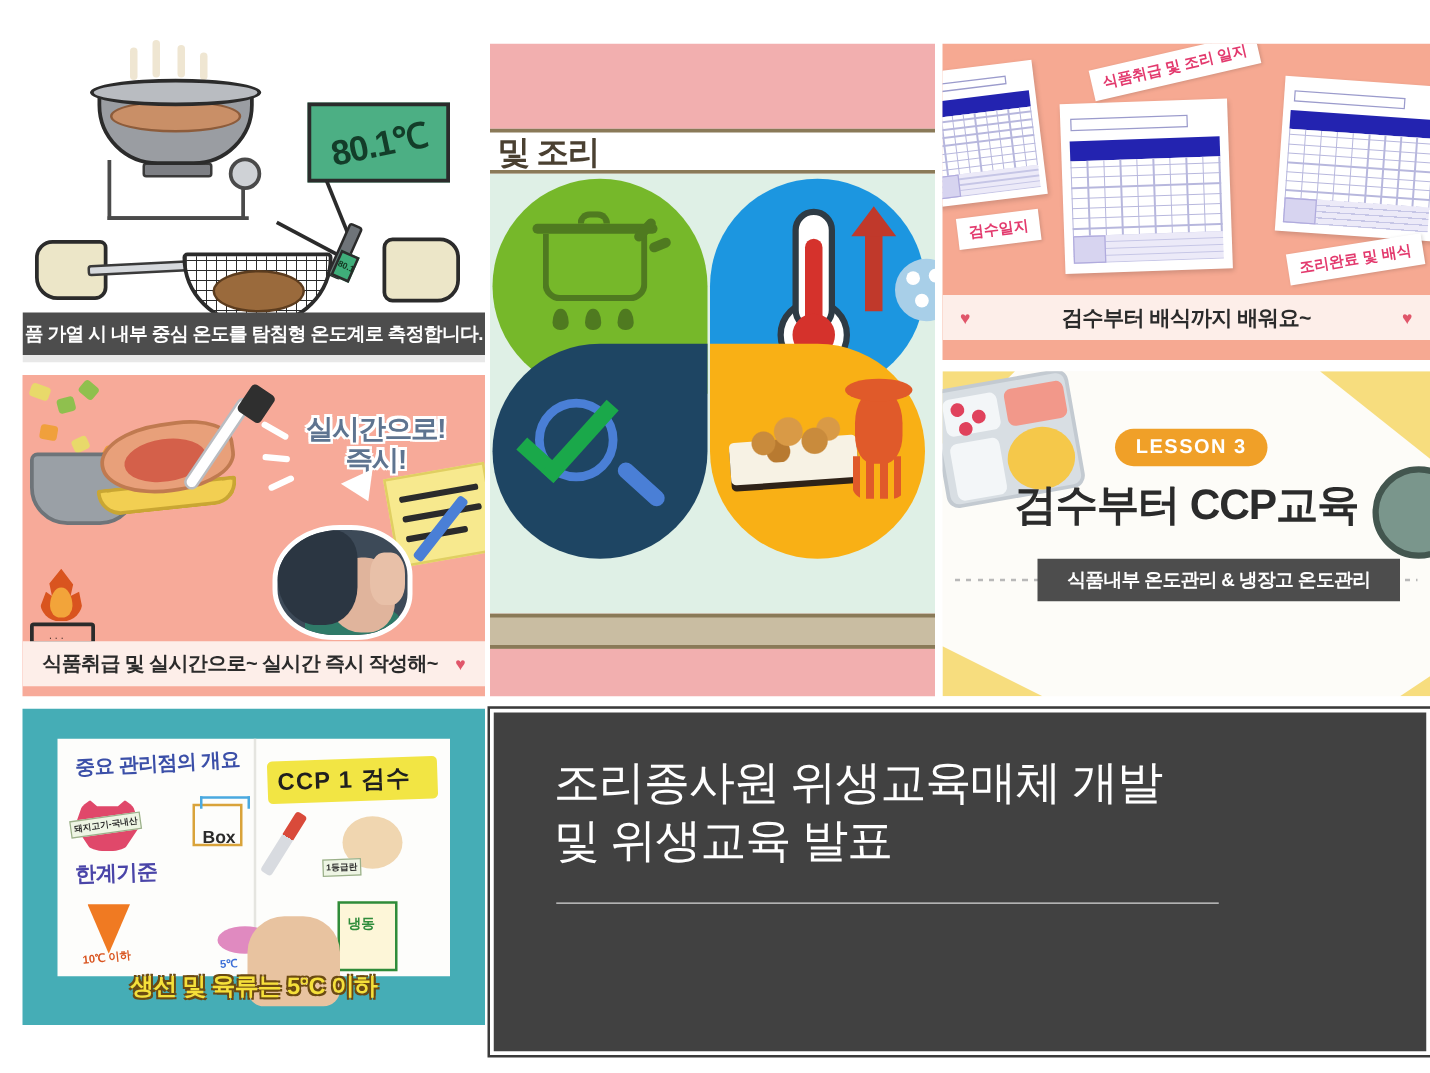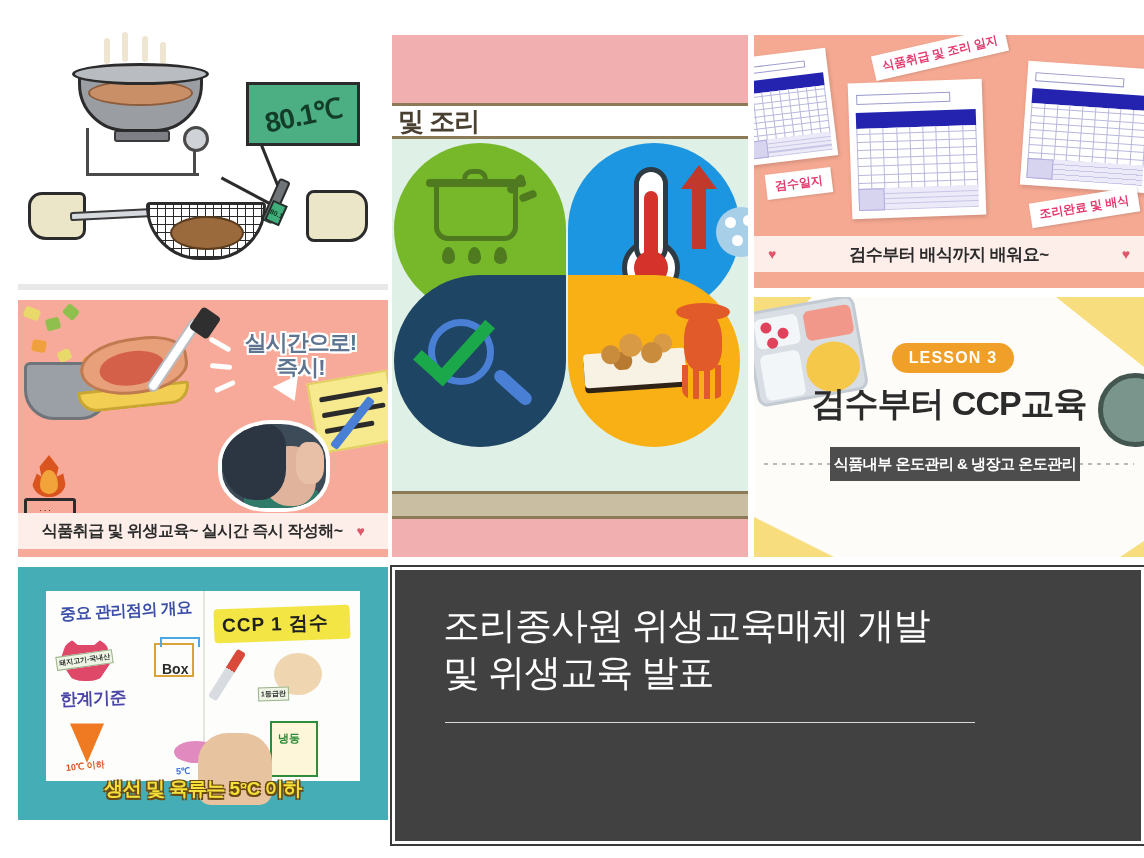--- a/index.html
+++ b/index.html
@@ -532,21 +532,21 @@
   .br-title {
     position: absolute; left: 0; right: 0; top: 84px;
     text-align: center; font-size: 34px; font-weight: bold; color: #2b2b2b;
     letter-spacing: -1px;
   }
   .br-dots {
     position: absolute; left: 10px; right: 10px; top: 166px; height: 2px;
     background: repeating-linear-gradient(90deg,#b9b9b9 0 4px, transparent 4px 9px);
   }
   .br-sub {
-    position: absolute; left: 76px; top: 150px; width: 250px; height: 34px;
+    position: absolute; left: 76px; top: 150px; width: 290px; height: 34px;
     background: #4d4d4d; color: #ffffff;
     display: flex; align-items: center; justify-content: center;
     font-size: 15px; font-weight: bold; letter-spacing: -0.5px;
   }
 
   
   #title-panel {
     left: 392px; top: 567px; width: 752px; height: 277px;
     background: #414141;
     border: 3px solid #ffffff;
@@ -591,20 +591,21 @@
 
       <div class="glove-l"></div>
       <div class="handle"></div>
       <div class="basket"></div>
       <div class="patty"></div>
       <div class="probe-stick"></div>
       <div class="probe"></div>
       <div class="probe-lcd">80.1</div>
       <div class="glove-r"></div>
     </div>
+    <div class="tl-caption">품 가열 시 내부 중심 온도를 탐침형 온도계로 측정합니다.</div>
     <div class="base-line"></div>
   </div>
 
   <div class="panel" id="ml">
     <div class="ml-veg v1"></div>
     <div class="ml-veg v2"></div>
     <div class="ml-veg v3"></div>
     <div class="ml-veg v4"></div>
     <div class="ml-veg v5"></div>
     <div class="ml-veg v6"></div>
@@ -633,21 +634,21 @@
       <div class="hair"></div>
       <div class="hand"></div>
     </div>
     <div class="ml-fire"></div>
     <div class="ml-fire-in"></div>
     <div class="ml-stove">
       <span>···</span>
     </div>
     <div class="ml-firelabel">FIRE</div>
     <div class="ml-caption">
-      <span>식품취급 및 위생교육~ 실시간 즉시 작성해~</span>
+      <span>식품취급 및 실시간으로~ 실시간 즉시 작성해~</span>
       <span class="ml-heart">♥</span>
     </div>
   </div>
 
   <div class="panel" id="bl">
     <div class="bl-paper">
       <div class="bl-fold"></div>
       <div class="bl-hand-text h-title">중요 관리점의 개요</div>
       <div class="bl-ccp">
         <span>CCP 1  검수</span>

